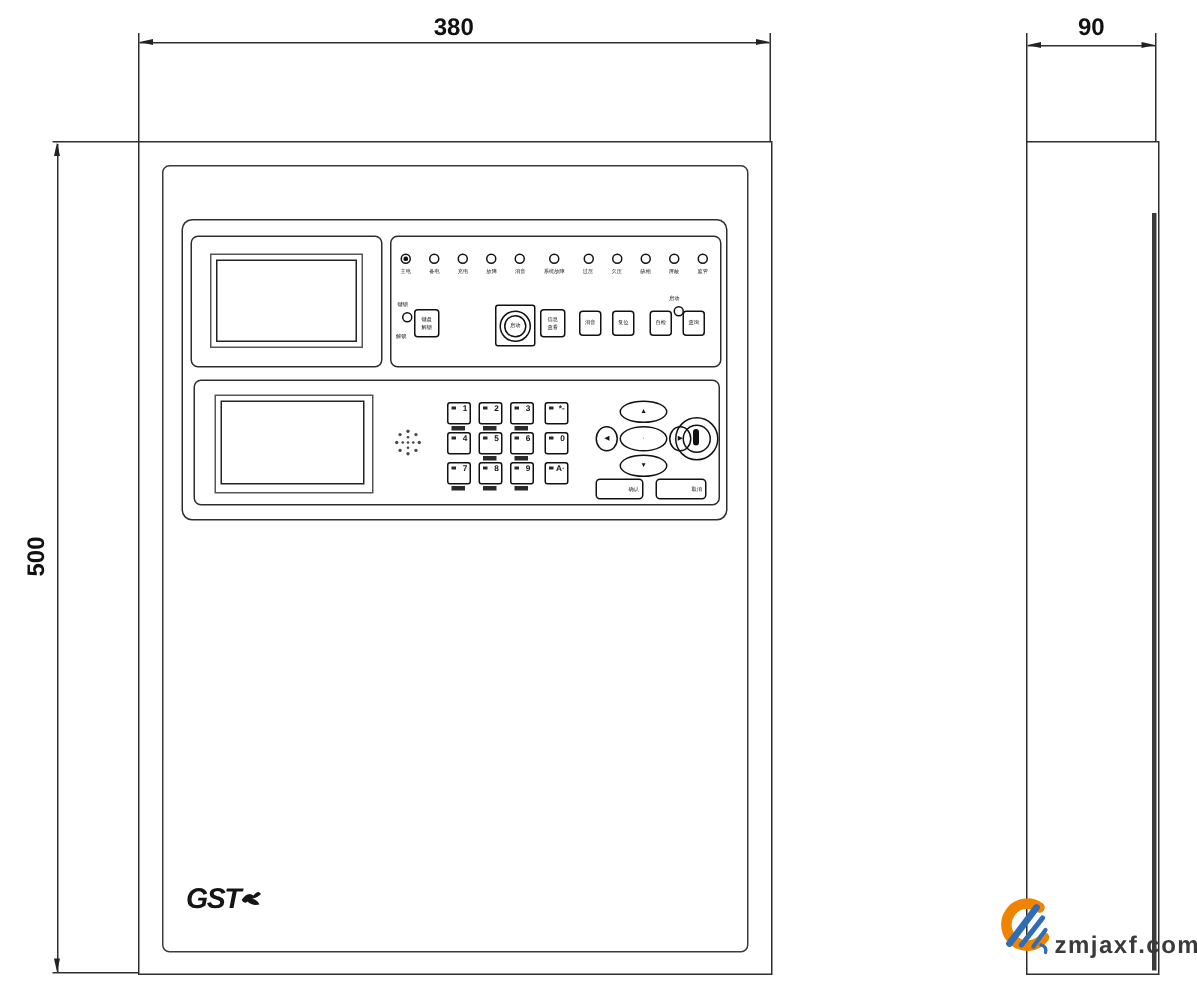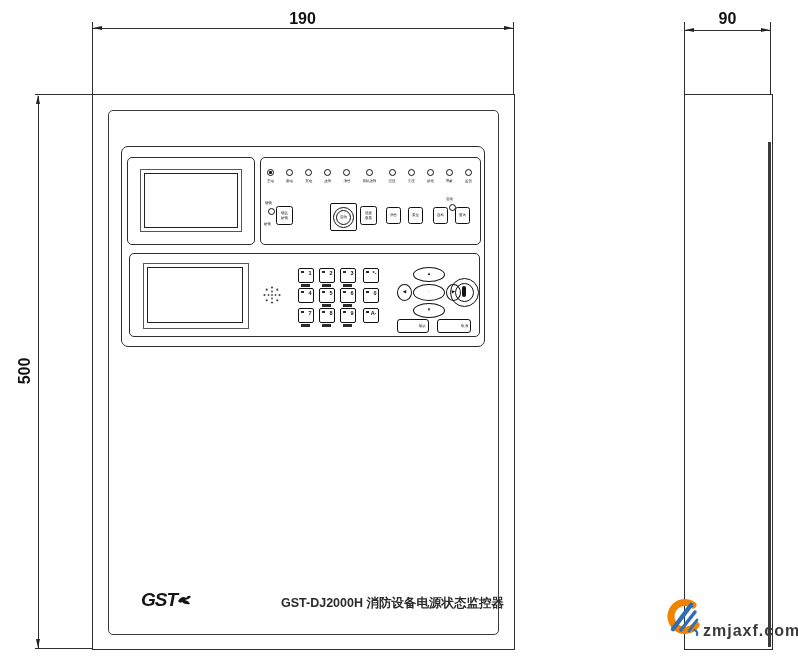--- a/index.html
+++ b/index.html
@@ -25,36 +25,36 @@
   .t35{font-size:3.5px;line-height:4.2px;color:#111;}
   .wrap2{width:8px;word-break:break-all;text-align:center;}
   .key{position:absolute;width:14px;height:13px;border:1.2px solid #111;border-radius:2px;background:#fff;}
   .key::before{content:"";position:absolute;left:1.5px;top:2px;width:3px;height:2px;background:#2a2a2a;}
   .key .num{position:absolute;right:1.5px;top:0.5px;font-size:5.5px;font-weight:bold;color:#111;}
   .ksub::after{content:"";position:absolute;left:2px;bottom:-4.5px;width:9px;height:2.5px;background:#2a2a2a;}
   .oval{position:absolute;border:1.2px solid #111;border-radius:50%;background:#fff;
         display:flex;align-items:center;justify-content:center;font-size:4.5px;line-height:1;color:#111;}
   .widekey{position:absolute;border:1.2px solid #111;border-radius:3px;background:#fff;
         display:flex;align-items:center;justify-content:flex-end;padding-right:2px;font-size:3.5px;color:#111;}
-  .gst-logo{position:absolute;font-style:italic;font-weight:900;font-size:19px;letter-spacing:-1px;color:#151515;margin-left:17px;}
+  .gst-logo{position:absolute;font-style:italic;font-weight:900;font-size:19px;letter-spacing:-1px;color:#151515;}
   .title{position:absolute;font-weight:bold;font-size:12.5px;color:#2b2b2b;text-align:center;white-space:nowrap;}
   .wm-name{position:absolute;font-size:19px;letter-spacing:3px;color:#4d4d4d;font-weight:bold;}
   .wm-site{position:absolute;font-size:16px;letter-spacing:1px;color:#3a3a3a;font-weight:bold;}
 </style>
 </head>
 <body>
 
 <div id="canvas">
 
   <div class="line" style="left:92px;top:22px;width:1px;height:72px;"></div>
   <div class="line" style="left:513px;top:22px;width:1px;height:72px;"></div>
   <div class="line" style="left:93px;top:28px;width:420px;height:1px;"></div>
   <div class="ah ah-l" style="left:93px;top:26px;"></div>
   <div class="ah ah-r" style="left:504px;top:26px;"></div>
-  <div class="dimlabel" style="left:92px;top:10px;width:421px;">190</div>
+  <div class="dimlabel" style="left:92px;top:10px;width:421px;">380</div>
 
   <div class="line" style="left:35px;top:94px;width:57px;height:1px;"></div>
   <div class="line" style="left:35px;top:648px;width:57px;height:1px;"></div>
   <div class="line" style="left:38px;top:96px;width:1px;height:552px;"></div>
   <div class="ah ah-u" style="left:36px;top:95px;"></div>
   <div class="ah ah-d" style="left:36px;top:639px;"></div>
   <div class="dimlabel" style="left:5px;top:362px;width:40px;transform:rotate(-90deg);">500</div>
 
   <div class="box" style="left:92px;top:94px;width:421px;height:554px;"></div>
   <div class="box" style="left:108px;top:110px;width:389px;height:523px;border-radius:5px;border-color:#3a3a3a;"></div>
@@ -235,21 +235,20 @@
       <div class="abs" style="left:3.5px;top:3.5px;width:17px;height:17px;border:1px solid #111;border-radius:50%;"></div>
       <div class="abs" style="left:10.5px;top:7px;width:4px;height:11px;background:#111;border-radius:2px;"></div>
     </div>
   </div>
 
   <div class="gst-logo" style="left:124px;top:589px;">
     <span>GST</span><svg width="16" height="16" viewBox="0 0 16 16" style="vertical-align:-2px;">
         <path d="M1 9 Q5 3 9 6 Q12 2 14 5 Q11 8 8 8 Q12 9 13 12 Q8 13 5 10 Q3 12 1 9 Z" fill="#151515"></path>
       </svg>
   </div>
-  <div class="title" style="left:245px;top:595px;width:295px;">GST-DJ2000H 消防设备电源状态监控器</div>
 
   <div class="line" style="left:684px;top:22px;width:1px;height:72px;"></div>
   <div class="line" style="left:770px;top:22px;width:1px;height:72px;"></div>
   <div class="line" style="left:685px;top:30px;width:85px;height:1px;"></div>
   <div class="ah ah-l" style="left:685px;top:28px;"></div>
   <div class="ah ah-r" style="left:761px;top:28px;"></div>
   <div class="dimlabel" style="left:684px;top:10px;width:87px;">90</div>
 
   <div class="box" style="left:684px;top:94px;width:87px;height:554px;"></div>
   <div class="line" style="left:768px;top:142px;width:3px;height:505px;background:#3a3a3a;"></div>

